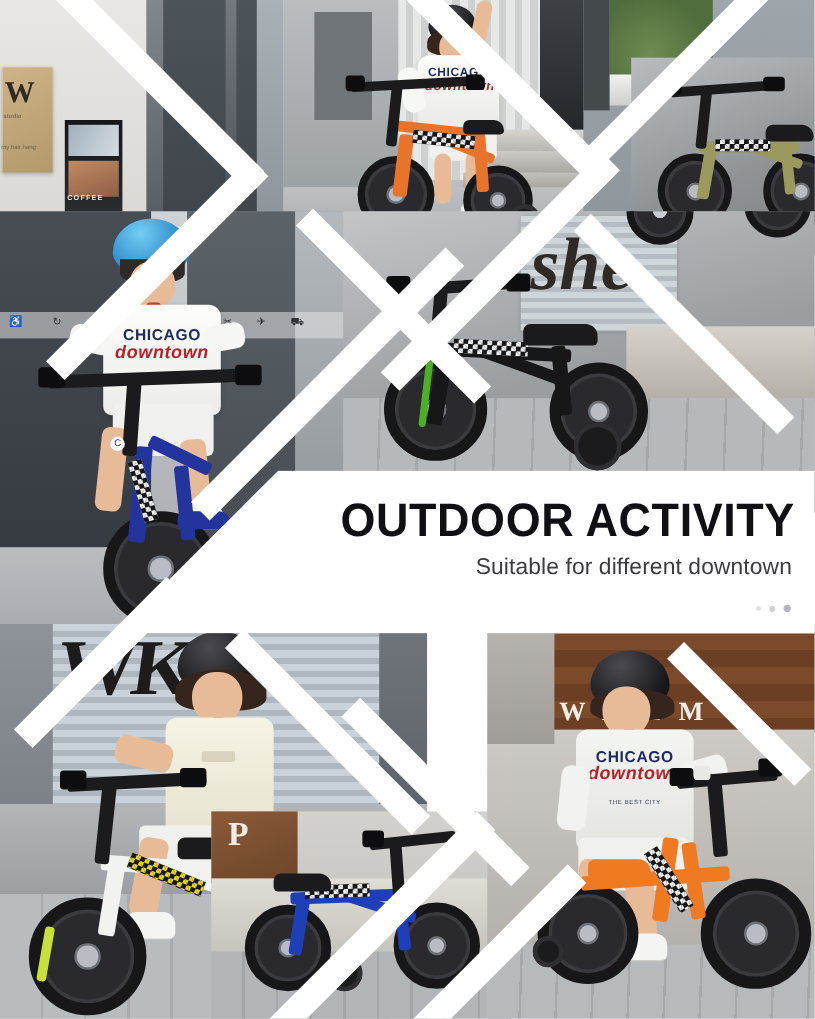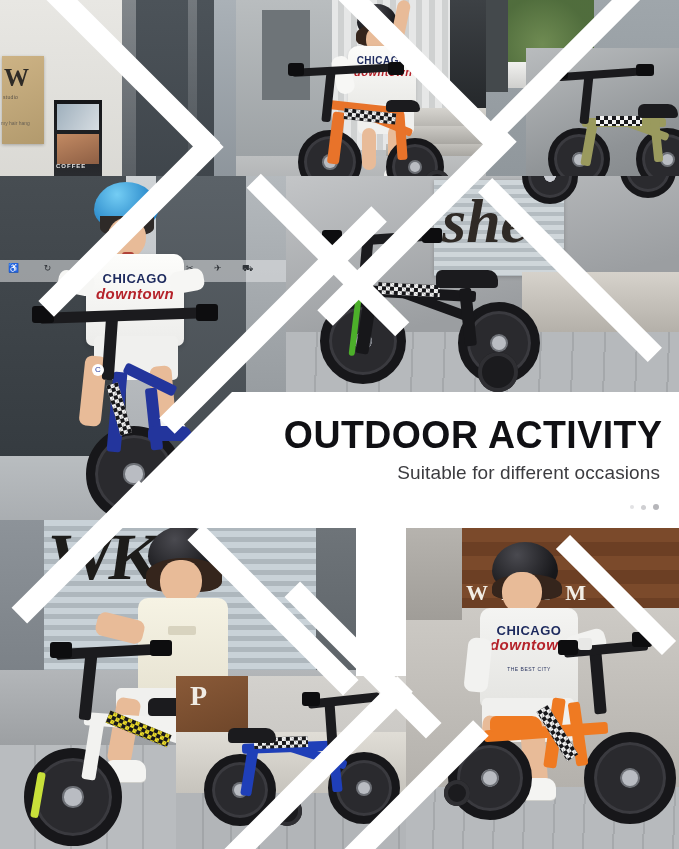--- a/index.html
+++ b/index.html
@@ -475,21 +475,21 @@
     <div class="stripe" style="left:288px;top:640px;width:22px;height:300px;transform:rotate(45deg);"></div>
 
     <div class="stripe" style="left:352px;top:560px;width:22px;height:200px;transform:rotate(-45deg);"></div>
     <div class="stripe" style="left:378px;top:690px;width:22px;height:260px;transform:rotate(45deg);"></div>
 
     <div class="stripe" style="left:606px;top:520px;width:20px;height:150px;transform:rotate(-45deg);"></div>
   </div>
 
   <div id="textband">
     <div id="headline">OUTDOOR ACTIVITY</div>
-    <div id="subhead">Suitable for different occasions</div>
+    <div id="subhead">Suitable for different downtown</div>
     <div id="dots">
       <span class="dot d1" style="background: rgb(226, 226, 228);"></span>
       <span class="dot d2" style="background: rgb(207, 207, 210);"></span>
       <span class="dot d3" style="background: rgb(182, 182, 186);"></span>
     </div>
   </div>
 
 </div>
 
 </body></html>

